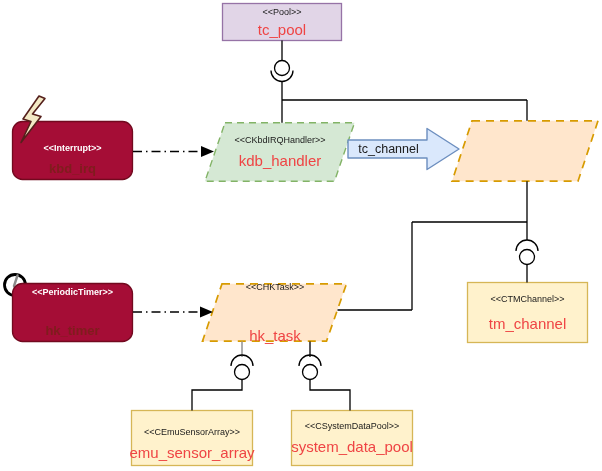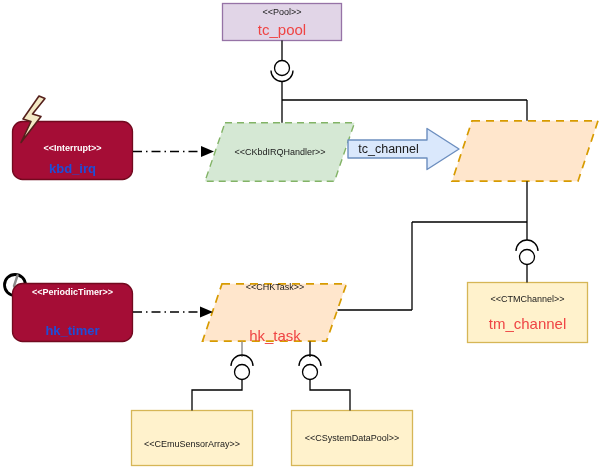--- a/index.html
+++ b/index.html
@@ -8,21 +8,21 @@
     font-family:"Liberation Sans", sans-serif;
   }
   #wires{position:absolute;left:0;top:0;}
   .nlabel{
     position:absolute;display:flex;flex-direction:column;align-items:center;
     justify-content:center;gap:8px;text-align:center;pointer-events:auto;line-height:1;
   }
   .stereo{font-size:9px;color:#1a1a1a;white-space:nowrap;}
   .nname{font-size:15px;color:#ef4444;white-space:nowrap;}
   .red .stereo{color:#ffffff;font-weight:bold;}
-  .red .nname{color:#1d4ed8;font-weight:bold;font-size:13px;}
+  .red .nname{color:#7f1d1d;font-weight:bold;font-size:13px;}
   #n-tcpool{left:222px;top:3px;width:120px;height:38px;gap:5px;}
   #n-kbdirq{left:12px;top:121px;width:121px;height:77px;gap:9px;}
   #n-kdbhandler{left:205px;top:122px;width:150px;height:60px;}
   #n-managertask{left:452px;top:120px;width:146px;height:62px;}
   #n-tmchannel{left:467px;top:282px;width:121px;height:61px;gap:12px;}
   #n-hktimer{left:12px;top:283px;width:121px;height:59px;gap:27px;}
   #n-hktask{left:203px;top:283px;width:144px;height:59px;gap:36px;}
   #n-emu{left:131px;top:410px;width:122px;height:68px;}
   #n-sys{left:291px;top:410px;width:122px;height:56px;}
   #lbl-tcchannel{
@@ -112,40 +112,43 @@
     <span class="nname">tc_pool</span>
   </div>
 
   <div class="nlabel red" id="n-kbdirq">
     <span class="stereo">&lt;&lt;Interrupt&gt;&gt;</span>
     <span class="nname">kbd_irq</span>
   </div>
 
   <div class="nlabel" id="n-kdbhandler">
     <span class="stereo">&lt;&lt;CKbdIRQHandler&gt;&gt;</span>
+    <span class="nname">kdb_handler</span>
   </div>
 
 
   <div class="nlabel" id="n-tmchannel">
     <span class="stereo">&lt;&lt;CTMChannel&gt;&gt;</span>
     <span class="nname">tm_channel</span>
   </div>
 
   <div class="nlabel red" id="n-hktimer">
     <span class="stereo">&lt;&lt;PeriodicTimer&gt;&gt;</span>
     <span class="nname">hk_timer</span>
   </div>
 
   <div class="nlabel" id="n-hktask">
     <span class="stereo">&lt;&lt;CHKTask&gt;&gt;</span>
     <span class="nname">hk_task</span>
   </div>
 
   <div class="nlabel" id="n-emu">
     <span class="stereo">&lt;&lt;CEmuSensorArray&gt;&gt;</span>
+    <span class="nname">emu_sensor_array</span>
   </div>
 
   <div class="nlabel" id="n-sys">
     <span class="stereo">&lt;&lt;CSystemDataPool&gt;&gt;</span>
+    <span class="nname">system_data_pool</span>
   </div>
 
   <div id="lbl-tcchannel">tc_channel</div>
 </div>
 
 </body></html>

